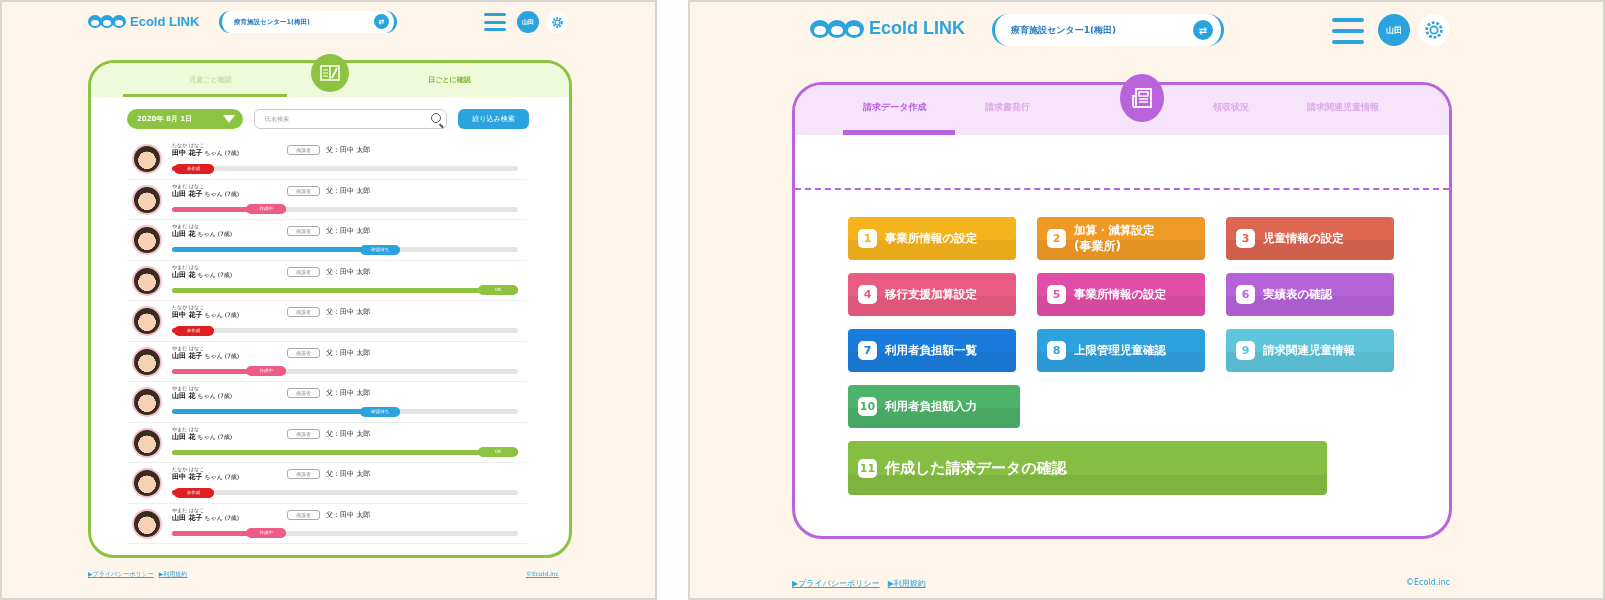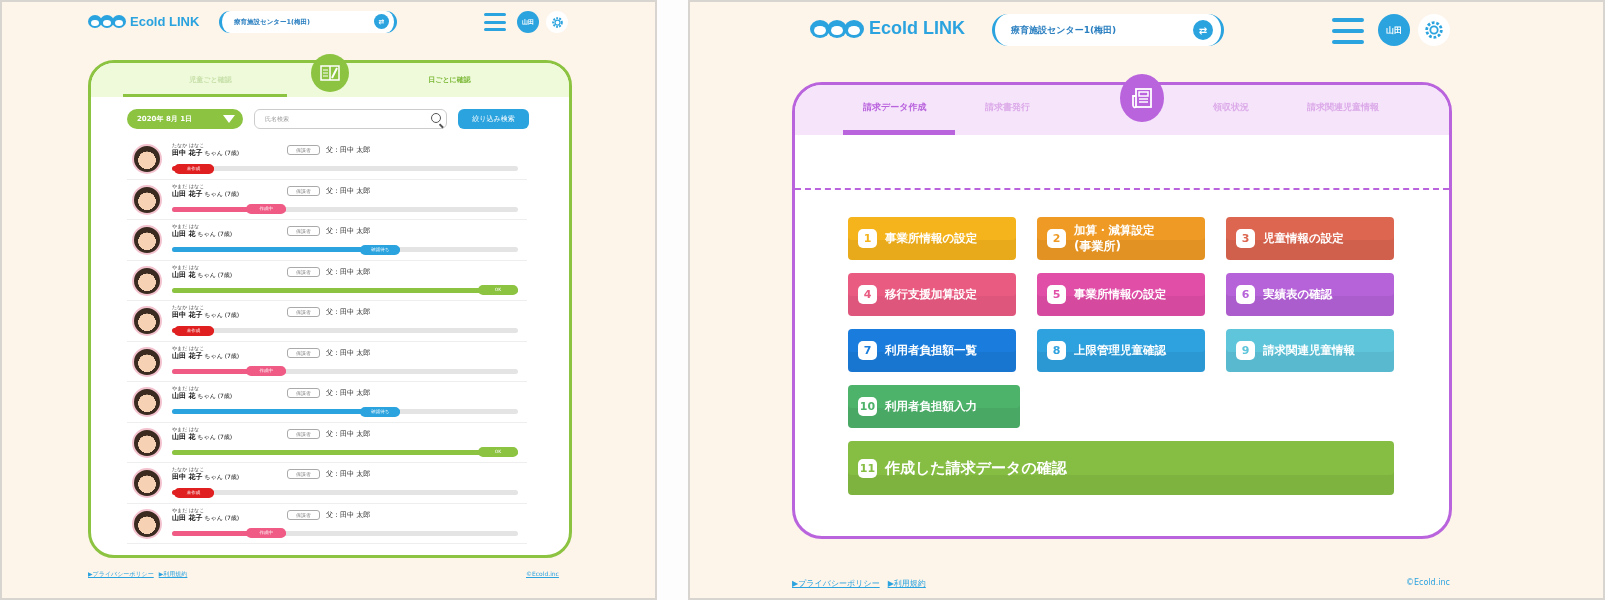--- a/index.html
+++ b/index.html
@@ -313,21 +313,21 @@
           <span><span>上限管理児童確認</span></span>
         </div>
         <div class="btn" style="left: 431px; top: 244px; width: 168px; background: rgb(94, 197, 219);">
           <span class="num" style="color:#5ec5db">9</span>
           <span><span>請求関連児童情報</span></span>
         </div>
         <div class="btn" style="left: 53px; top: 300px; width: 172px; background: rgb(77, 178, 106);">
           <span class="num" style="color:#4db26a">10</span>
           <span><span>利用者負担額入力</span></span>
         </div>
-        <div class="btn" style="left: 53px; top: 356px; width: 546px; height: 54px; font-size: 15px; background: rgb(134, 189, 67);">
+        <div class="btn" style="left: 53px; top: 356px; width: 479px; height: 54px; font-size: 15px; background: rgb(134, 189, 67);">
           <span class="num" style="color:#86bd43">11</span>
           <span><span>作成した請求データの確認</span></span>
         </div>
       </div>
   </div>
   <div class="iconR">
     <svg width="24" height="24" viewBox="0 0 24 24">
         <rect x="6" y="3" width="15" height="18" fill="none" stroke="#fff" stroke-width="1.8"></rect>
         <path d="M6 10 H3 V19 a2 2 0 0 0 3 2" fill="none" stroke="#fff" stroke-width="1.8"></path>
         <rect x="9" y="6" width="9" height="4" fill="none" stroke="#fff" stroke-width="1.5"></rect>

